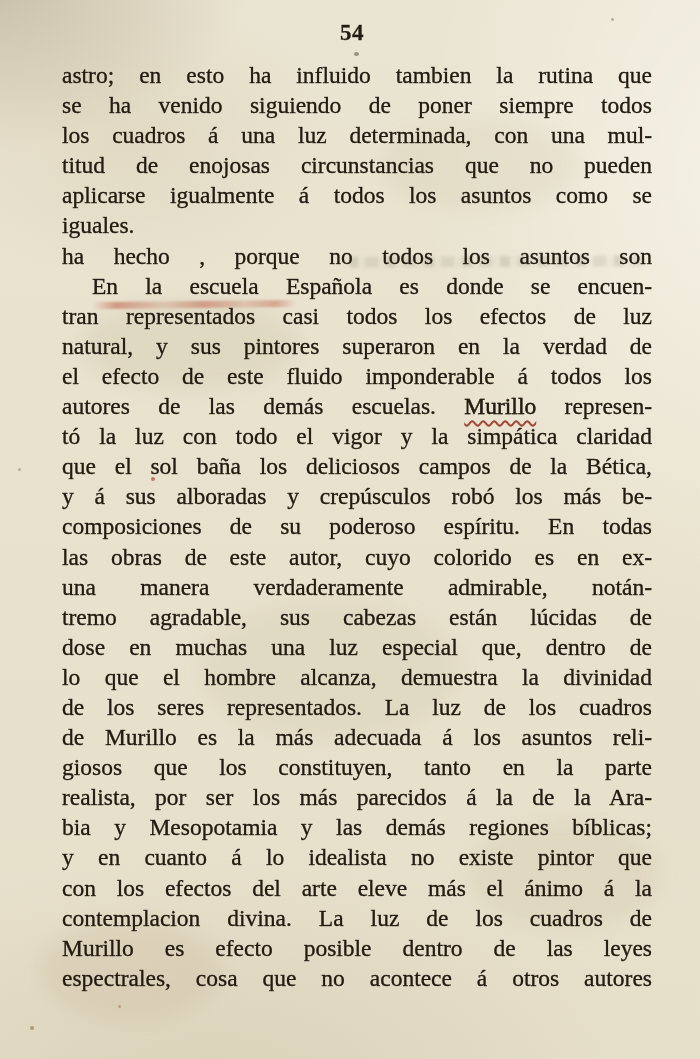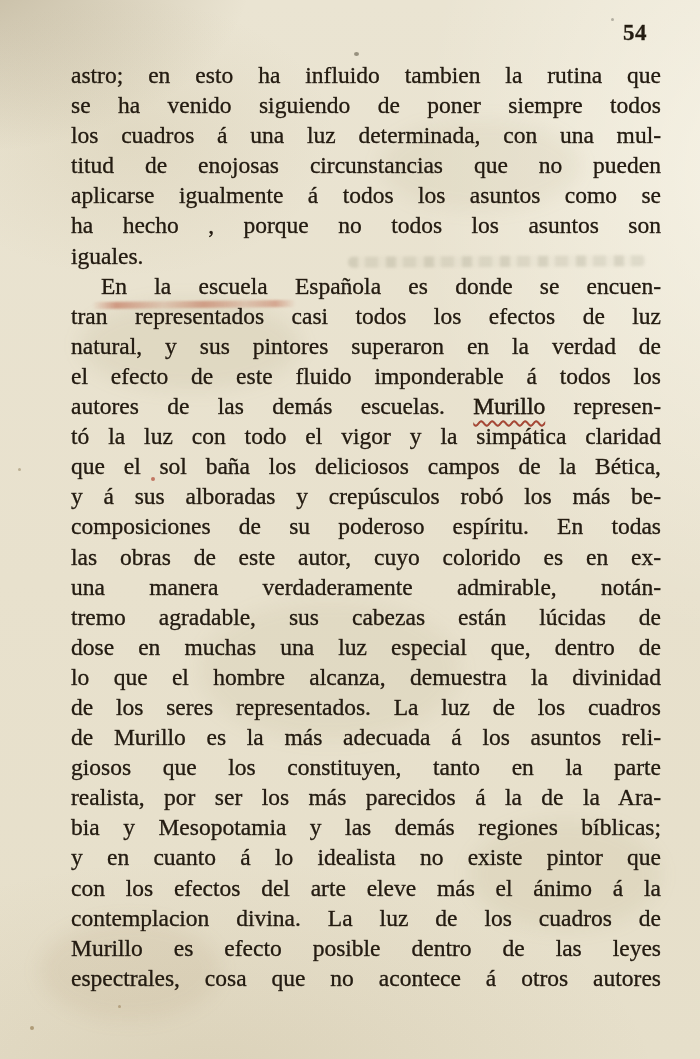--- a/index.html
+++ b/index.html
@@ -18,28 +18,28 @@
       radial-gradient(ellipse 430px 270px at -40px -30px, rgba(108,88,48,0.30), rgba(108,88,48,0) 68%),
       radial-gradient(ellipse 300px 200px at 18% 13%, rgba(150,130,75,0.10), rgba(150,130,75,0) 70%),
       radial-gradient(ellipse 520px 760px at 106% 16%, rgba(255,253,244,0.55), rgba(255,253,244,0) 62%),
       radial-gradient(ellipse 640px 320px at 30% 102%, rgba(140,115,65,0.12), rgba(140,115,65,0) 70%),
       linear-gradient(180deg, #eae4d2 0%, #e8e1cd 55%, #e6dfca 100%);
   }
   
   .page-number {
     position: absolute;
     left: 57px; top: 20px; width: 590px;
-    text-align: right;
+    text-align: center;
     font-size: 23px; font-weight: 700;
     letter-spacing: 0.5px;
     -webkit-text-stroke: 0.3px rgba(36,28,18,0.85);
   }
   .text-block {
     position: absolute;
-    left: 71px; top: 60px; width: 590px;
+    left: 62px; top: 60px; width: 590px;
     font-size: 23.5px;
     line-height: 30.1px;
     -webkit-text-stroke: 0.3px rgba(36,28,18,0.8);
     text-shadow: 0 0 0.6px rgba(36,28,18,0.35);
   }
   .line {
     height: 30.1px;
     text-align: justify;
     text-align-last: justify;
     white-space: normal;
@@ -112,22 +112,22 @@
   <div class="red-smudge"></div>
 
   <div class="page-number">54</div>
 
   <div class="text-block">
     <div class="line">astro; en esto ha influido tambien la rutina que</div>
     <div class="line">se ha venido siguiendo de poner siempre todos</div>
     <div class="line">los cuadros á una luz determinada, con una mul-</div>
     <div class="line">titud de enojosas circunstancias que no pueden</div>
     <div class="line">aplicarse igualmente á todos los asuntos como se</div>
+    <div class="line short">iguales.</div>
     <div class="line">ha hecho , porque no todos los asuntos son</div>
-    <div class="line short">iguales.</div>
 
     <div class="line indent">En la escuela Española es donde se encuen-</div>
 
     <div class="line">tran representados casi todos los efectos de luz</div>
     <div class="line">natural, y sus pintores superaron en la verdad de</div>
     <div class="line">el efecto de este fluido imponderable á todos los</div>
 
     <div class="line"><span>autores de las demás escuelas. </span><span class="wavy-underline">Murillo</span><span> represen-</span></div>
 
     <div class="line">tó la luz con todo el vigor y la simpática claridad</div>

